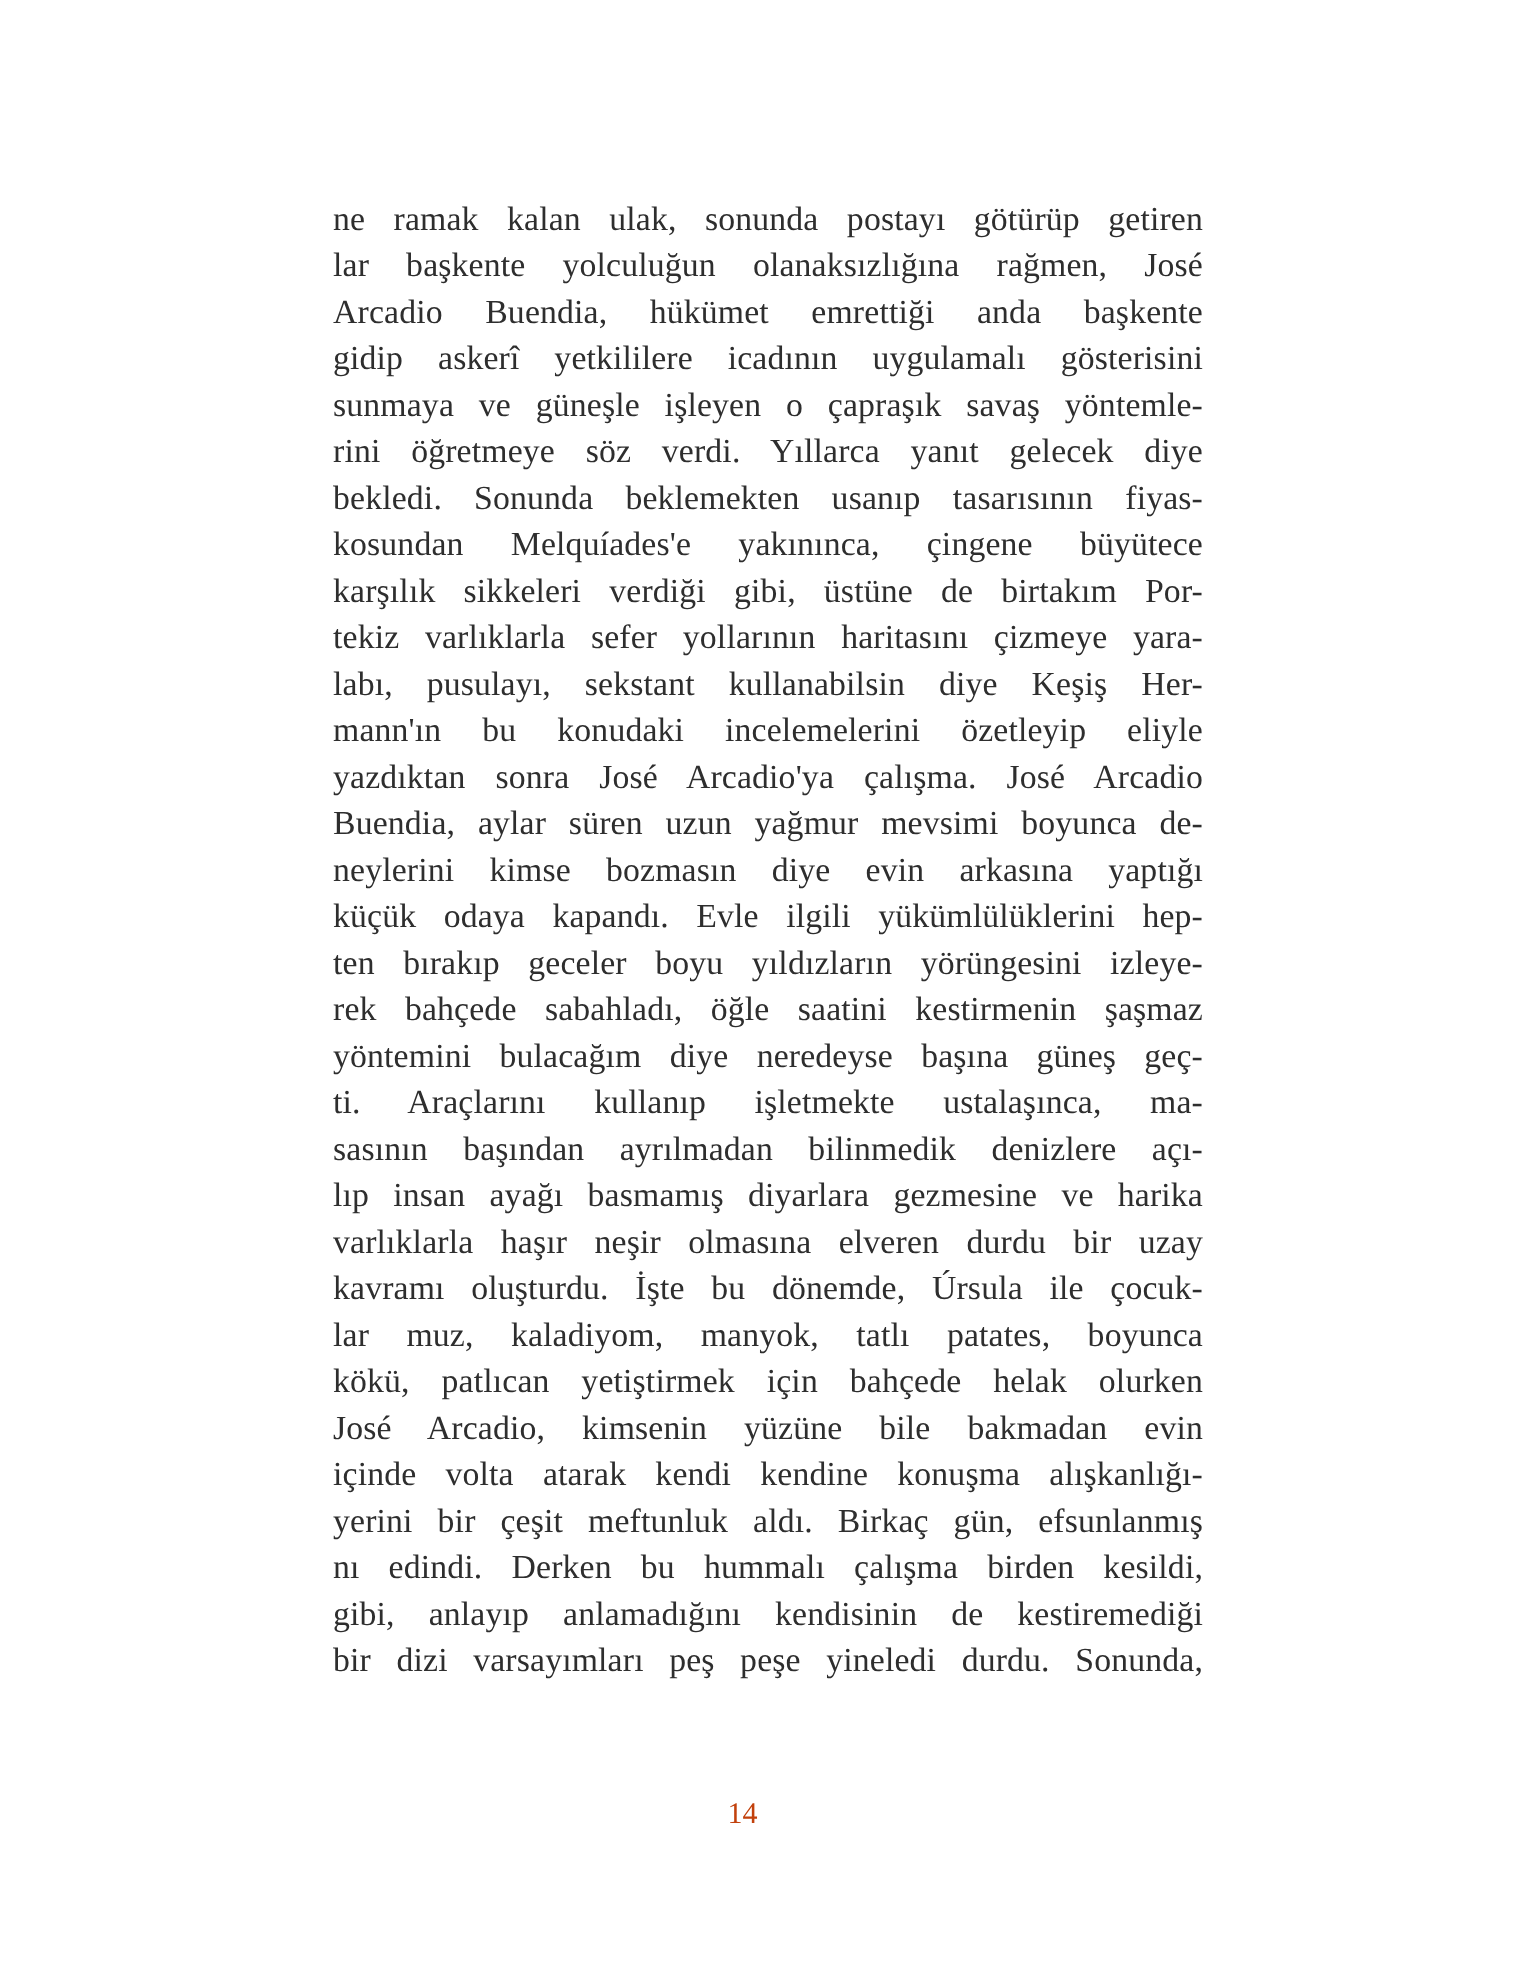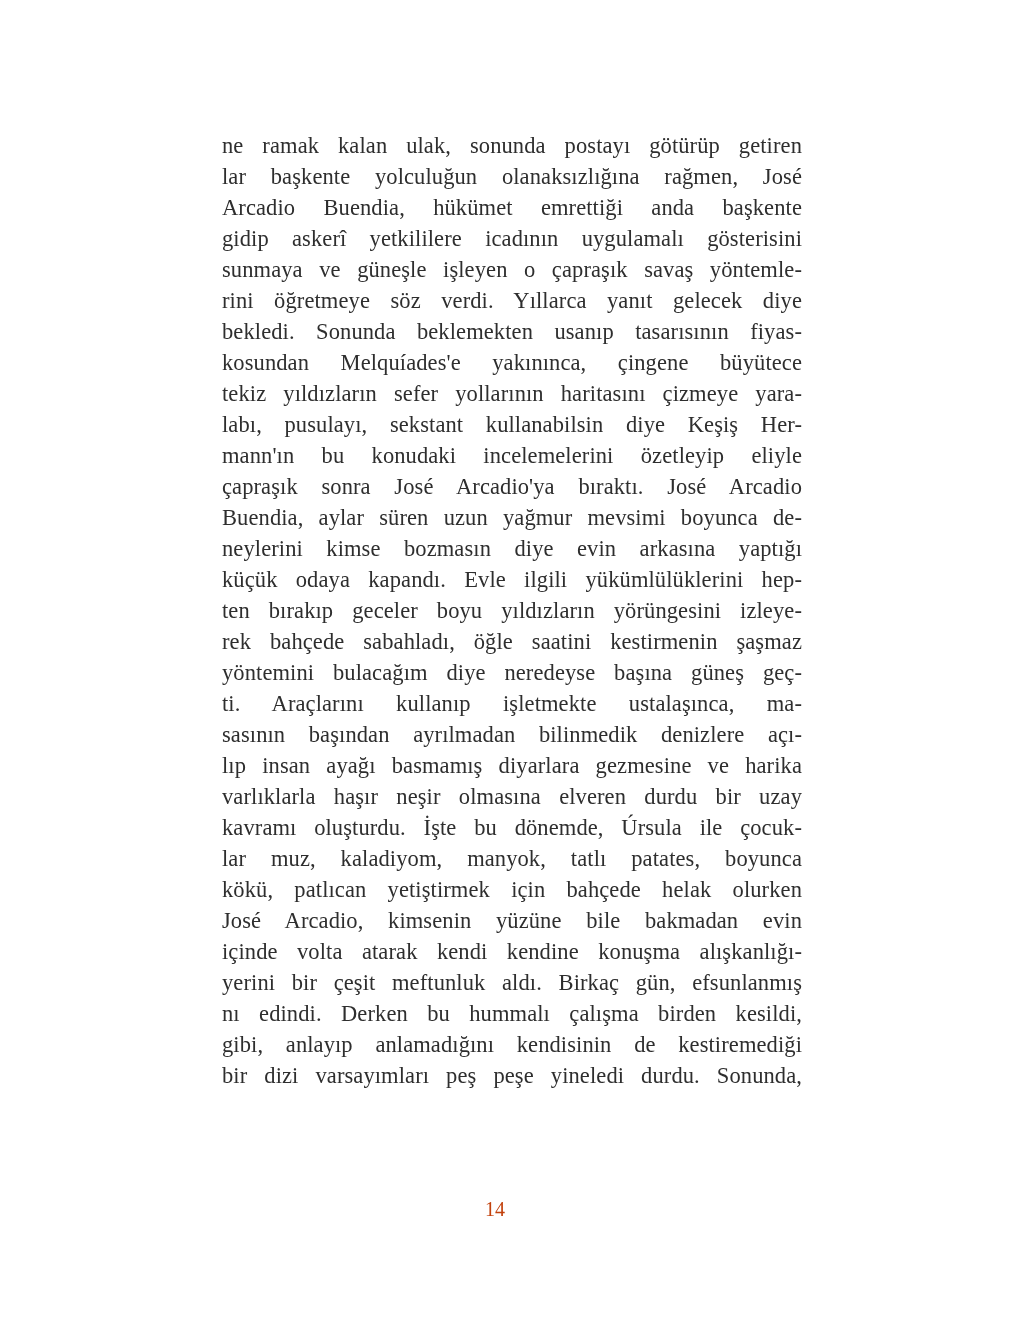--- a/index.html
+++ b/index.html
@@ -48,24 +48,25 @@
 <div class="page">
   <div class="text-block">
       <div class="line">ne ramak kalan ulak, sonunda postayı götürüp getiren</div>
       <div class="line">lar başkente yolculuğun olanaksızlığına rağmen, José</div>
       <div class="line">Arcadio Buendia, hükümet emrettiği anda başkente</div>
       <div class="line">gidip askerî yetkililere icadının uygulamalı gösterisini</div>
       <div class="line">sunmaya ve güneşle işleyen o çapraşık savaş yöntemle-</div>
       <div class="line">rini öğretmeye söz verdi. Yıllarca yanıt gelecek diye</div>
       <div class="line">bekledi. Sonunda beklemekten usanıp tasarısının fiyas-</div>
       <div class="line">kosundan Melquíades'e yakınınca, çingene büyütece</div>
-      <div class="line">tekiz yıldızların sefer yollarının haritasını çizmeye yara-</div>
+      <div class="line">karşılık sikkeleri verdiği gibi, üstüne de birtakım Por-</div>
+      <div class="line">tekiz varlıklarla sefer yollarının haritasını çizmeye yara-</div>
       <div class="line">labı, pusulayı, sekstant kullanabilsin diye Keşiş Her-</div>
       <div class="line">mann'ın bu konudaki incelemelerini özetleyip eliyle</div>
-      <div class="line">çapraşık sonra José Arcadio'ya bıraktı. José Arcadio</div>
+      <div class="line">yazdıktan sonra José Arcadio'ya çalışma. José Arcadio</div>
       <div class="line">Buendia, aylar süren uzun yağmur mevsimi boyunca de-</div>
       <div class="line">neylerini kimse bozmasın diye evin arkasına yaptığı</div>
       <div class="line">küçük odaya kapandı. Evle ilgili yükümlülüklerini hep-</div>
       <div class="line">ten bırakıp geceler boyu yıldızların yörüngesini izleye-</div>
       <div class="line">rek bahçede sabahladı, öğle saatini kestirmenin şaşmaz</div>
       <div class="line">yöntemini bulacağım diye neredeyse başına güneş geç-</div>
       <div class="line">ti. Araçlarını kullanıp işletmekte ustalaşınca, ma-</div>
       <div class="line">sasının başından ayrılmadan bilinmedik denizlere açı-</div>
       <div class="line">lıp insan ayağı basmamış diyarlara gezmesine ve harika</div>
       <div class="line">varlıklarla haşır neşir olmasına elveren durdu bir uzay</div>

